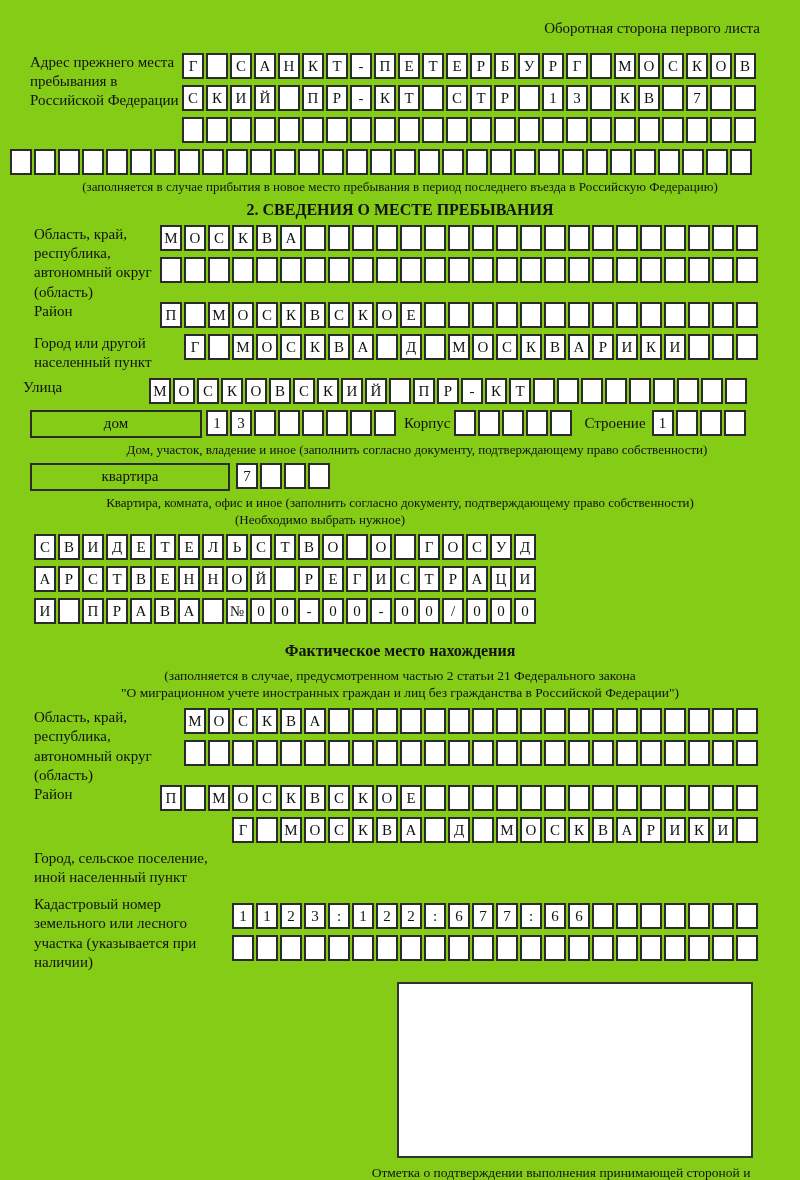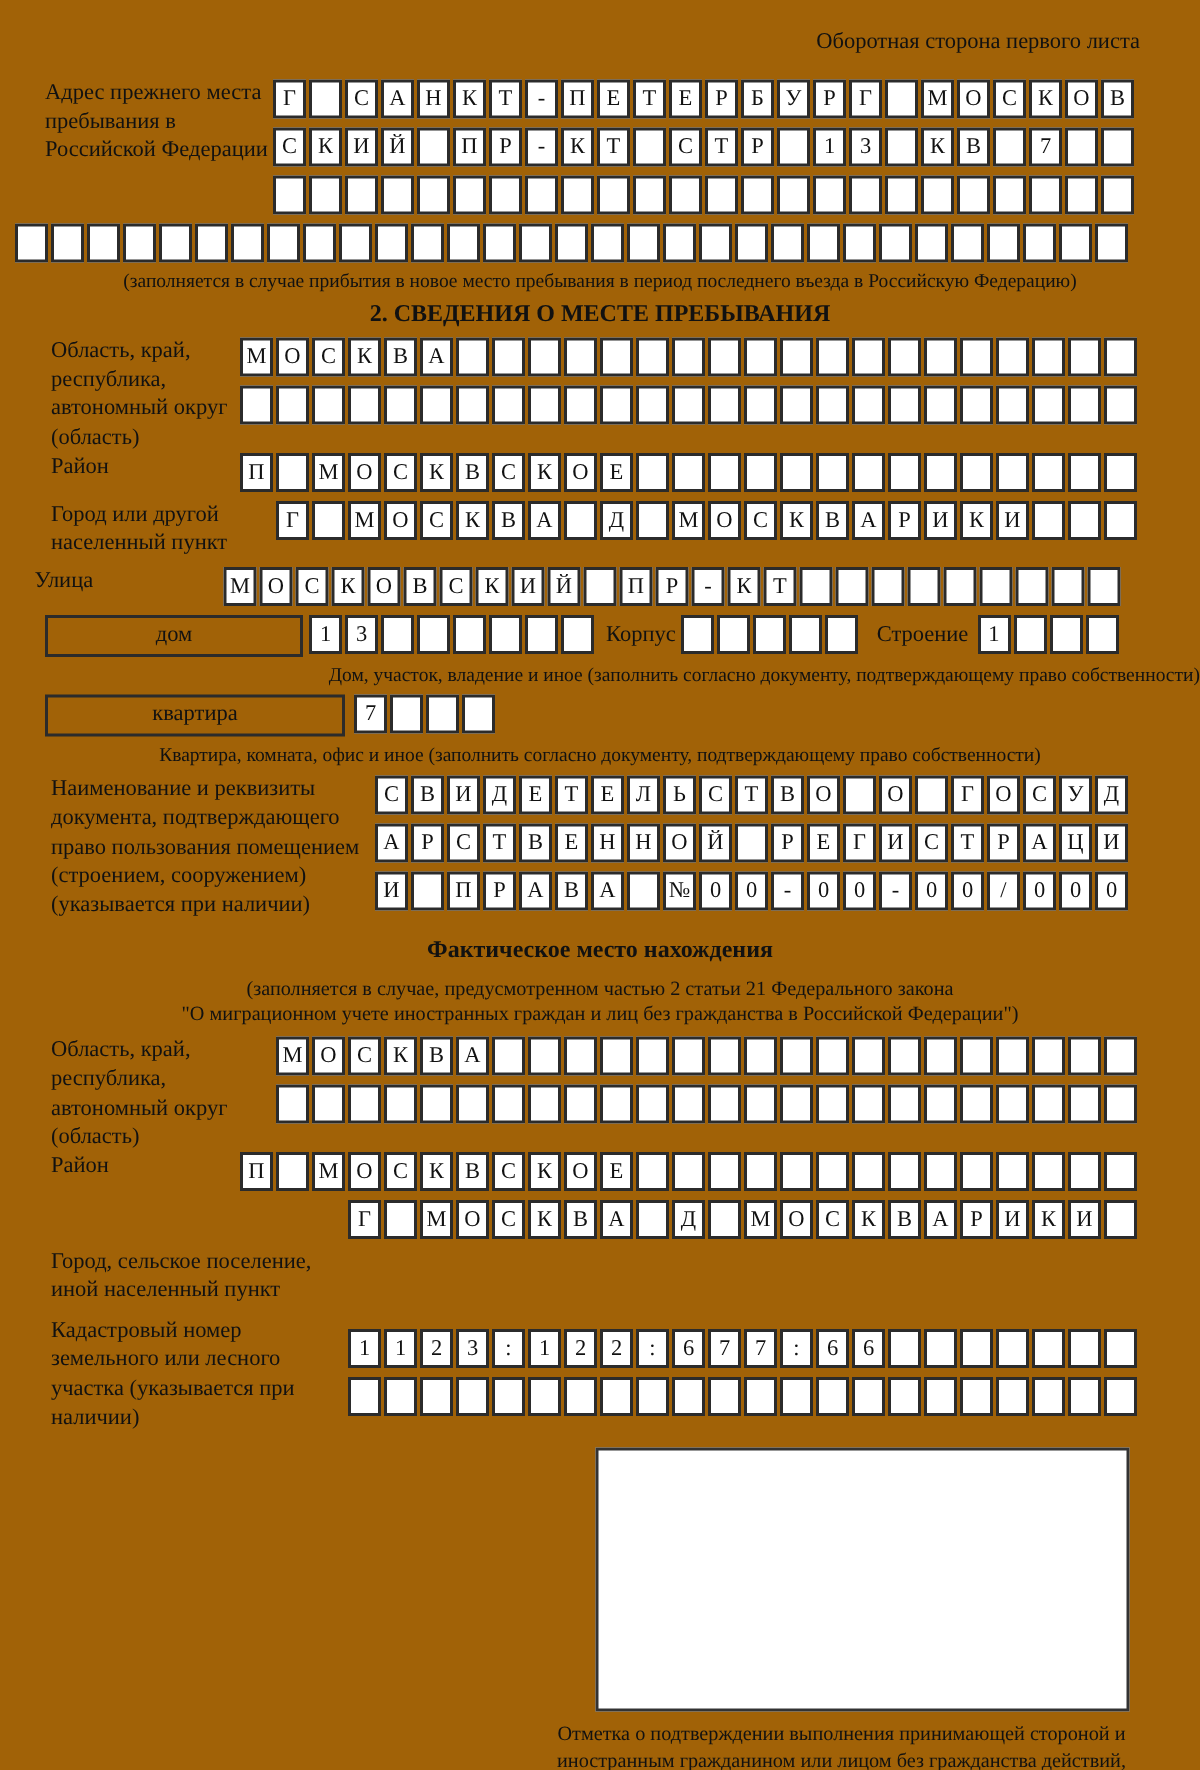--- a/index.html
+++ b/index.html
@@ -1,18 +1,18 @@
 <!DOCTYPE html>
 <html><head>
 <meta charset="utf-8">
 <style>
   * { margin:0; padding:0; box-sizing:border-box; }
   html,body { background:#ffffff; }
   .page {
-    width:800px; height:1180px; background:#a16207; color:#111;
+    width:800px; height:1180px; background:#84cc16; color:#111;
     font-family:"Liberation Serif","DejaVu Serif",serif;
     position:relative; overflow:hidden; padding-top:20px;
   }
   .header-note { text-align:right; padding-right:40px; font-size:15px; }
   .field { display:flex; align-items:flex-start; }
   .flabel { font-size:15px; line-height:1.28; flex:0 0 auto; }
   .cellcol > .cells { margin-bottom:6px; }
   .cells { display:flex; }
   .cell {
     width:22px; height:26px; border:2px solid #2b2b2b; margin-right:2px;
@@ -329,36 +329,36 @@
         <span class="cell"></span>
       </div>
     <div class="inline-label" style="margin-left:10px;">Строение</div>
     <div class="cells" style="margin-left:6px;">
         <span class="cell">1</span>
         <span class="cell"></span>
         <span class="cell"></span>
         <span class="cell"></span>
       </div>
   </div>
-  <div class="caption" style="text-align:right; padding-left:34px;">Дом, участок, владение и иное (заполнить согласно документу, подтверждающему право собственности)</div>
+  <div class="caption" style="text-align:center; padding-left:34px;">Дом, участок, владение и иное (заполнить согласно документу, подтверждающему право собственности)</div>
 
   <div class="field" style="margin-top:5px; padding-left:30px;">
     <div class="labelbox" style="width:200px;">квартира</div>
     <div class="cells" style="margin-left:6px;">
         <span class="cell">7</span>
         <span class="cell"></span>
         <span class="cell"></span>
         <span class="cell"></span>
       </div>
   </div>
   <div class="caption" style="text-align:center; ">Квартира, комната, офис и иное (заполнить согласно документу, подтверждающему право собственности)</div>
 
+  <div class="caption" style="margin-top:1px; text-align:center; width:520px; margin-left:60px;">(Необходимо выбрать нужное)</div>
 
   <div class="field" style="margin-top:6px; padding-left:34px;">
-    <div class="flabel" style="width:216px; padding-right:10px;">Наименование и реквизиты документа, подтверждающего право пользования помещением (строением, сооружением) (указывается при наличии)</div>
     <div class="cellcol">
       <div class="cells">
           <span class="cell">С</span>
           <span class="cell">В</span>
           <span class="cell">И</span>
           <span class="cell">Д</span>
           <span class="cell">Е</span>
           <span class="cell">Т</span>
           <span class="cell">Е</span>
           <span class="cell">Л</span>

